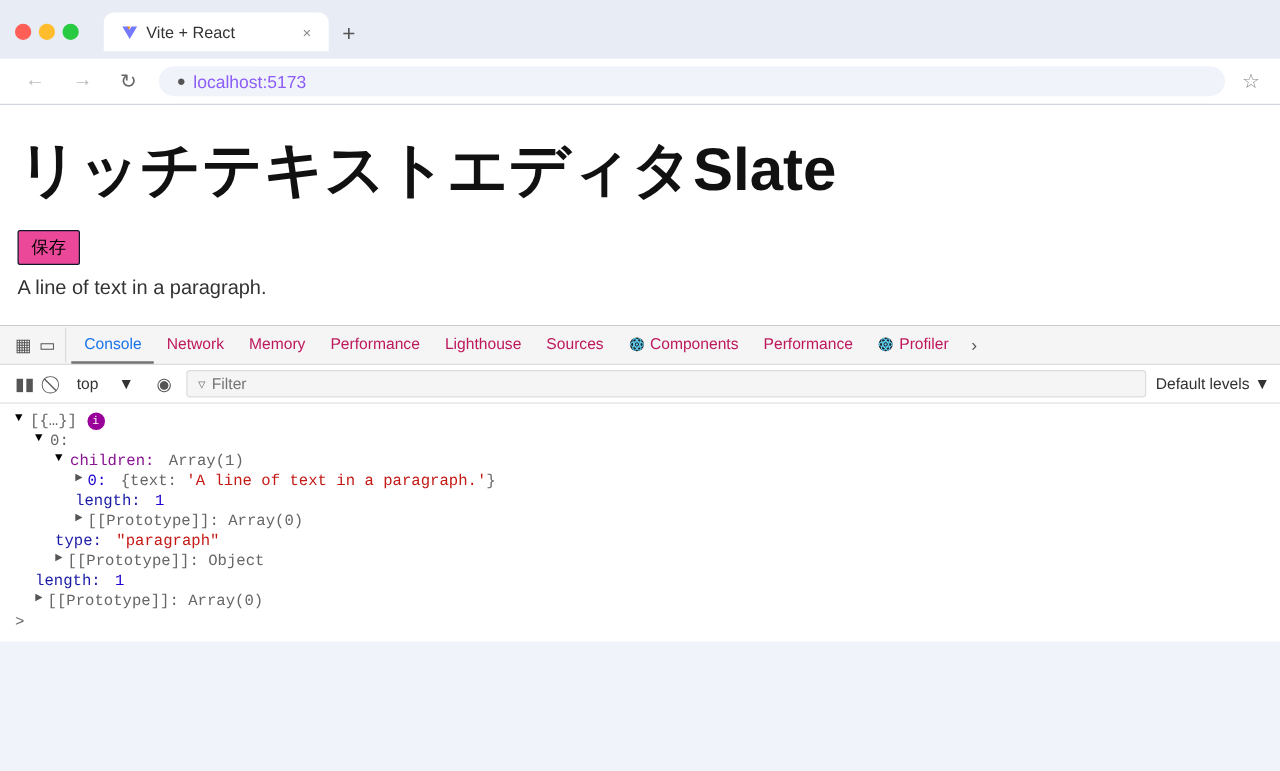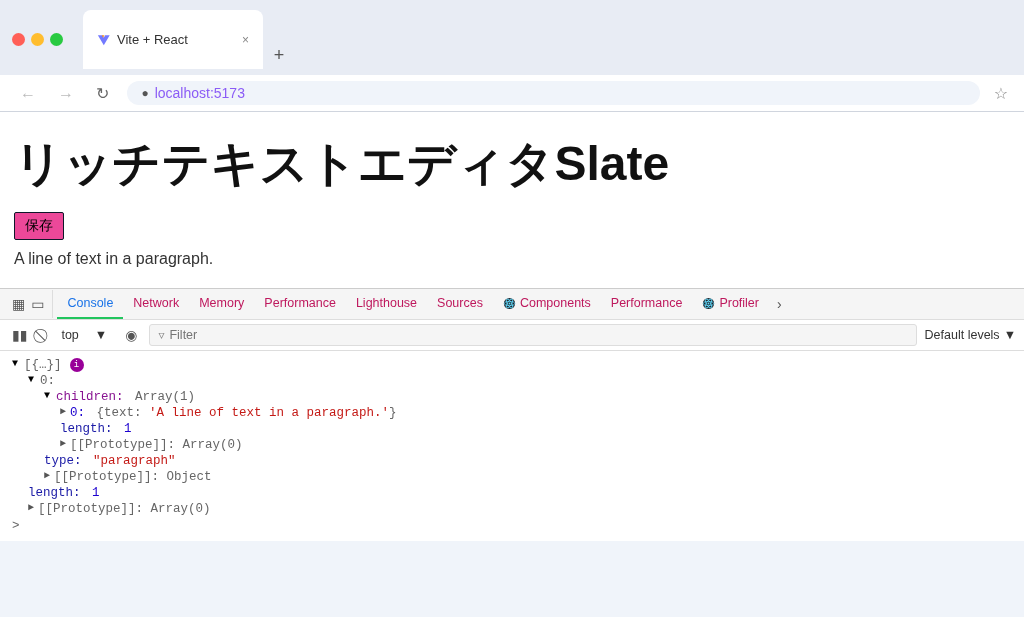--- a/index.html
+++ b/index.html
@@ -9,21 +9,21 @@
     .browser-chrome { background: #e8ecf4; width: 100%; }
 
     .title-bar { display: flex; align-items: center; padding: 10px 12px 6px 12px; gap: 8px; }
     .traffic-lights { display: flex; gap: 6px; align-items: center; }
     .traffic-light { width: 13px; height: 13px; border-radius: 50%; }
     .tl-red { background: #ff5f57; }
     .tl-yellow { background: #ffbd2e; }
     .tl-green { background: #28ca41; }
 
     .tab-bar { display: flex; align-items: flex-end; padding: 0 12px; gap: 2px; }
-    .tab { display: flex; align-items: center; gap: 6px; background: #ffffff; border-radius: 8px 8px 0 0; padding: 22px 14px; font-size: 13px; color: #333; min-width: 180px; }
+    .tab { display: flex; align-items: center; gap: 6px; background: #ffffff; border-radius: 8px 8px 0 0; padding: 8px 14px; font-size: 13px; color: #333; min-width: 180px; }
     .tab .favicon { width: 14px; height: 14px; }
     .tab .tab-title { flex: 1; font-size: 13px; }
     .tab .close-btn { font-size: 12px; color: #888; cursor: pointer; }
     .tab-new { background: transparent; border-radius: 50%; width: 28px; height: 28px; display: flex; align-items: center; justify-content: center; font-size: 18px; color: #555; cursor: pointer; margin-bottom: 0; }
 
     .address-bar { background: #ffffff; display: flex; align-items: center; padding: 6px 16px; gap: 14px; border-bottom: 1px solid #d0d5de; }
     .nav-btn { font-size: 16px; color: #666; cursor: pointer; background: none; border: none; padding: 2px 4px; }
     .nav-btn.disabled { color: #bbb; }
     .address-input-wrap { flex: 1; display: flex; align-items: center; background: #f0f4fa; border-radius: 20px; padding: 4px 14px; gap: 6px; }
     .address-lock { font-size: 12px; color: #555; }
@@ -35,21 +35,21 @@
     .page-heading { font-size: 48px; font-weight: 800; color: #111; margin-bottom: 16px; }
     .save-btn { border: 1px solid #0f172a; background: #ec4899; padding: 4px 10px; font-size: 14px; cursor: pointer; margin-bottom: 10px; border-radius: 2px; }
     .page-text { font-size: 16px; color: #333; }
 
     
     .devtools { background: #ffffff; border-top: 1px solid #ccc; }
     .devtools-tabs { display: flex; align-items: center; background: #f5f5f5; border-bottom: 1px solid #ddd; padding: 0 8px; gap: 0; }
     .dt-icons { display: flex; align-items: center; gap: 6px; padding: 6px 8px 6px 4px; border-right: 1px solid #ddd; margin-right: 4px; }
     .dt-icon { font-size: 14px; color: #555; cursor: pointer; }
     .dt-tab { padding: 7px 10px; font-size: 12.5px; color: #be185d; cursor: pointer; border-bottom: 2px solid transparent; white-space: nowrap; }
-    .dt-tab.active { color: #1a73e8; border-bottom: 2px solid #22c55e; }
+    .dt-tab.active { color: #1a73e8; border-bottom: 2px solid #737373; }
     .dt-tab.react { display: flex; align-items: center; gap: 4px; }
     .dt-more { padding: 7px 6px; font-size: 14px; color: #555; margin-left: 2px; cursor: pointer; }
 
     .devtools-toolbar { display: flex; align-items: center; padding: 4px 8px; gap: 8px; border-bottom: 1px solid #ddd; background: #fff; }
     .toolbar-btn { font-size: 14px; color: #555; cursor: pointer; background: none; border: none; padding: 2px 4px; }
     .top-select { display: flex; align-items: center; gap: 16px; font-size: 12.5px; color: #333; background: transparent; border: none; cursor: pointer; padding: 3px 6px; border-radius: 3px; }
     .filter-area { display: flex; align-items: center; gap: 5px; flex: 1; background: #f5f5f5; border: 1px solid #ddd; border-radius: 3px; padding: 3px 8px; }
     .filter-icon { font-size: 12px; color: #888; }
     .filter-input { border: none; background: transparent; font-size: 12.5px; color: #333; outline: none; flex: 1; }
     .default-levels { margin-left: auto; display: flex; align-items: center; gap: 4px; font-size: 12.5px; color: #333; cursor: pointer; background: transparent; border: none; }

